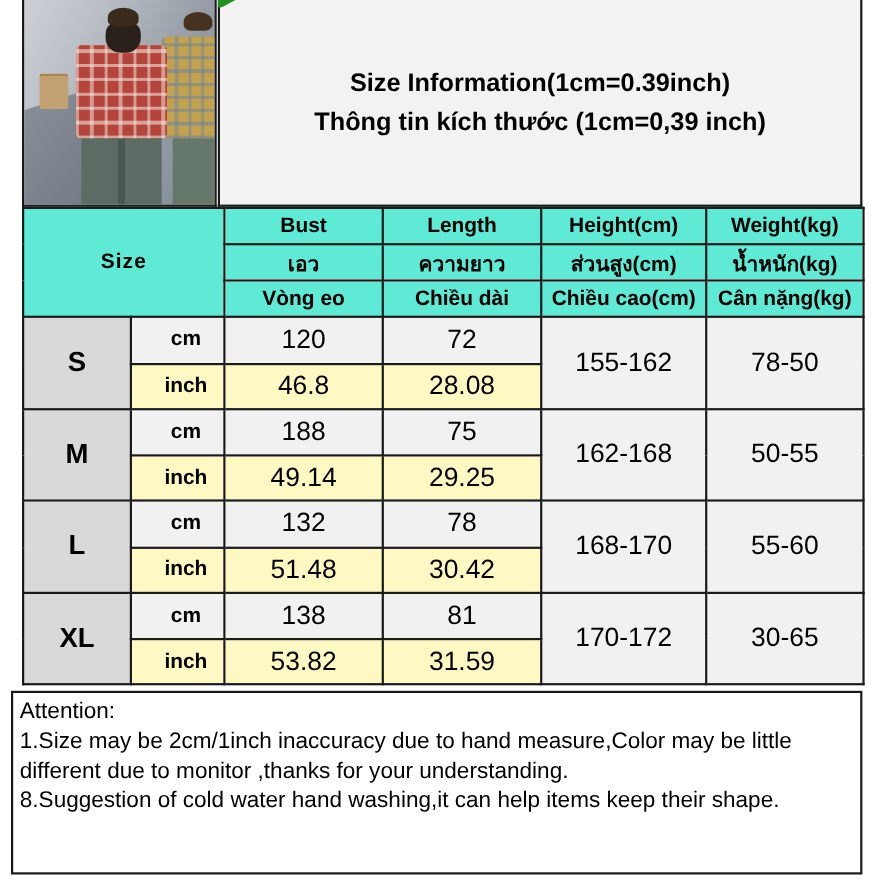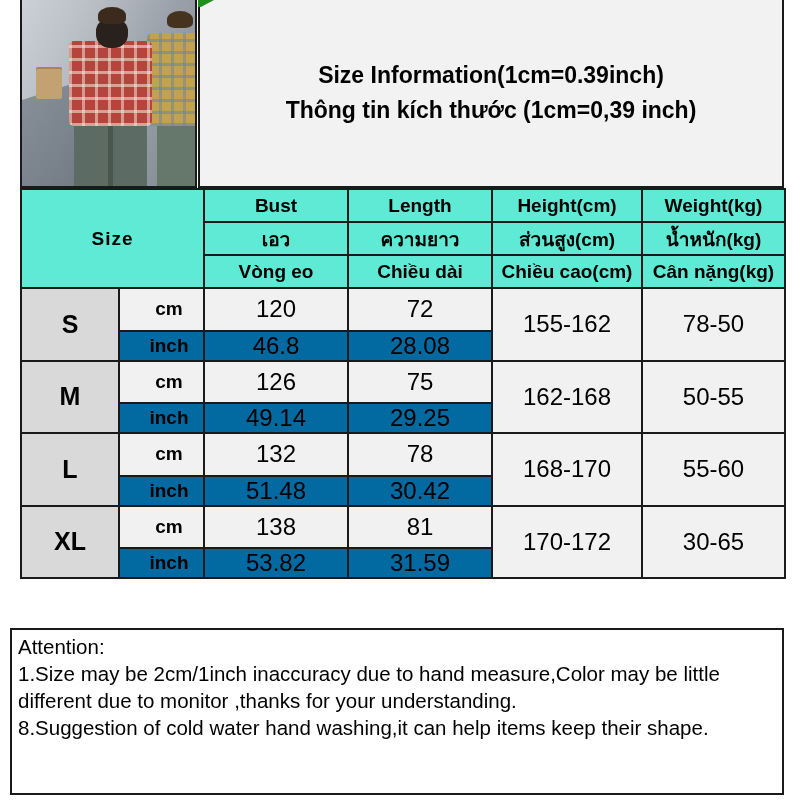--- a/index.html
+++ b/index.html
@@ -71,21 +71,21 @@
     position:absolute; left:20px; top:188px; width:764px;
     border-collapse:collapse; table-layout:fixed;
   }
   .size-table td {
     border:2px solid #1a1a1a; text-align:center; vertical-align:middle;
     font-size:24px; overflow:hidden; white-space:nowrap;
   }
   .size-table tr.hdr td { background:#5eead4; font-weight:bold; font-size:19px; height:33px; }
   td.size-big { background:#d9d9d9; font-weight:bold; font-size:42px; letter-spacing:1px;margin-left:20px; }
   tr.cm-row td { background:#f1f1f1; height:42.5px; }
-  tr.inch-row td { background:#0369a1; height:30px; }
+  tr.inch-row td { background:#fef9c3; height:41px; }
   td.size-cell { background:#d9d9d9 !important; font-weight:bold; font-size:25px; }
   td.range-cell { background:#f1f1f1 !important;text-align:center; }
   td.unit-cell { font-weight:bold; font-size:19px;padding-left:15px; }
 
   
   .attention-box {
     position:absolute; left:10px; top:628px; width:774px; height:167px;
     background:#fff; border:2px solid #1a1a1a;
     padding:3px 8px 0 6px; font-size:20.5px; line-height:27px;
   }
@@ -154,21 +154,21 @@
       </tr>
       <tr class="inch-row">
         <td class="unit-cell">inch</td>
         <td>46.8</td>
         <td>28.08</td>
       </tr>
 
       <tr class="cm-row">
         <td class="size-cell" rowspan="2">M</td>
         <td class="unit-cell">cm</td>
-        <td>126</td>
+        <td>188</td>
         <td>75</td>
         <td class="range-cell" rowspan="2">162-168</td>
         <td class="range-cell" rowspan="2">50-55</td>
       </tr>
       <tr class="inch-row">
         <td class="unit-cell">inch</td>
         <td>49.14</td>
         <td>29.25</td>
       </tr>
 

